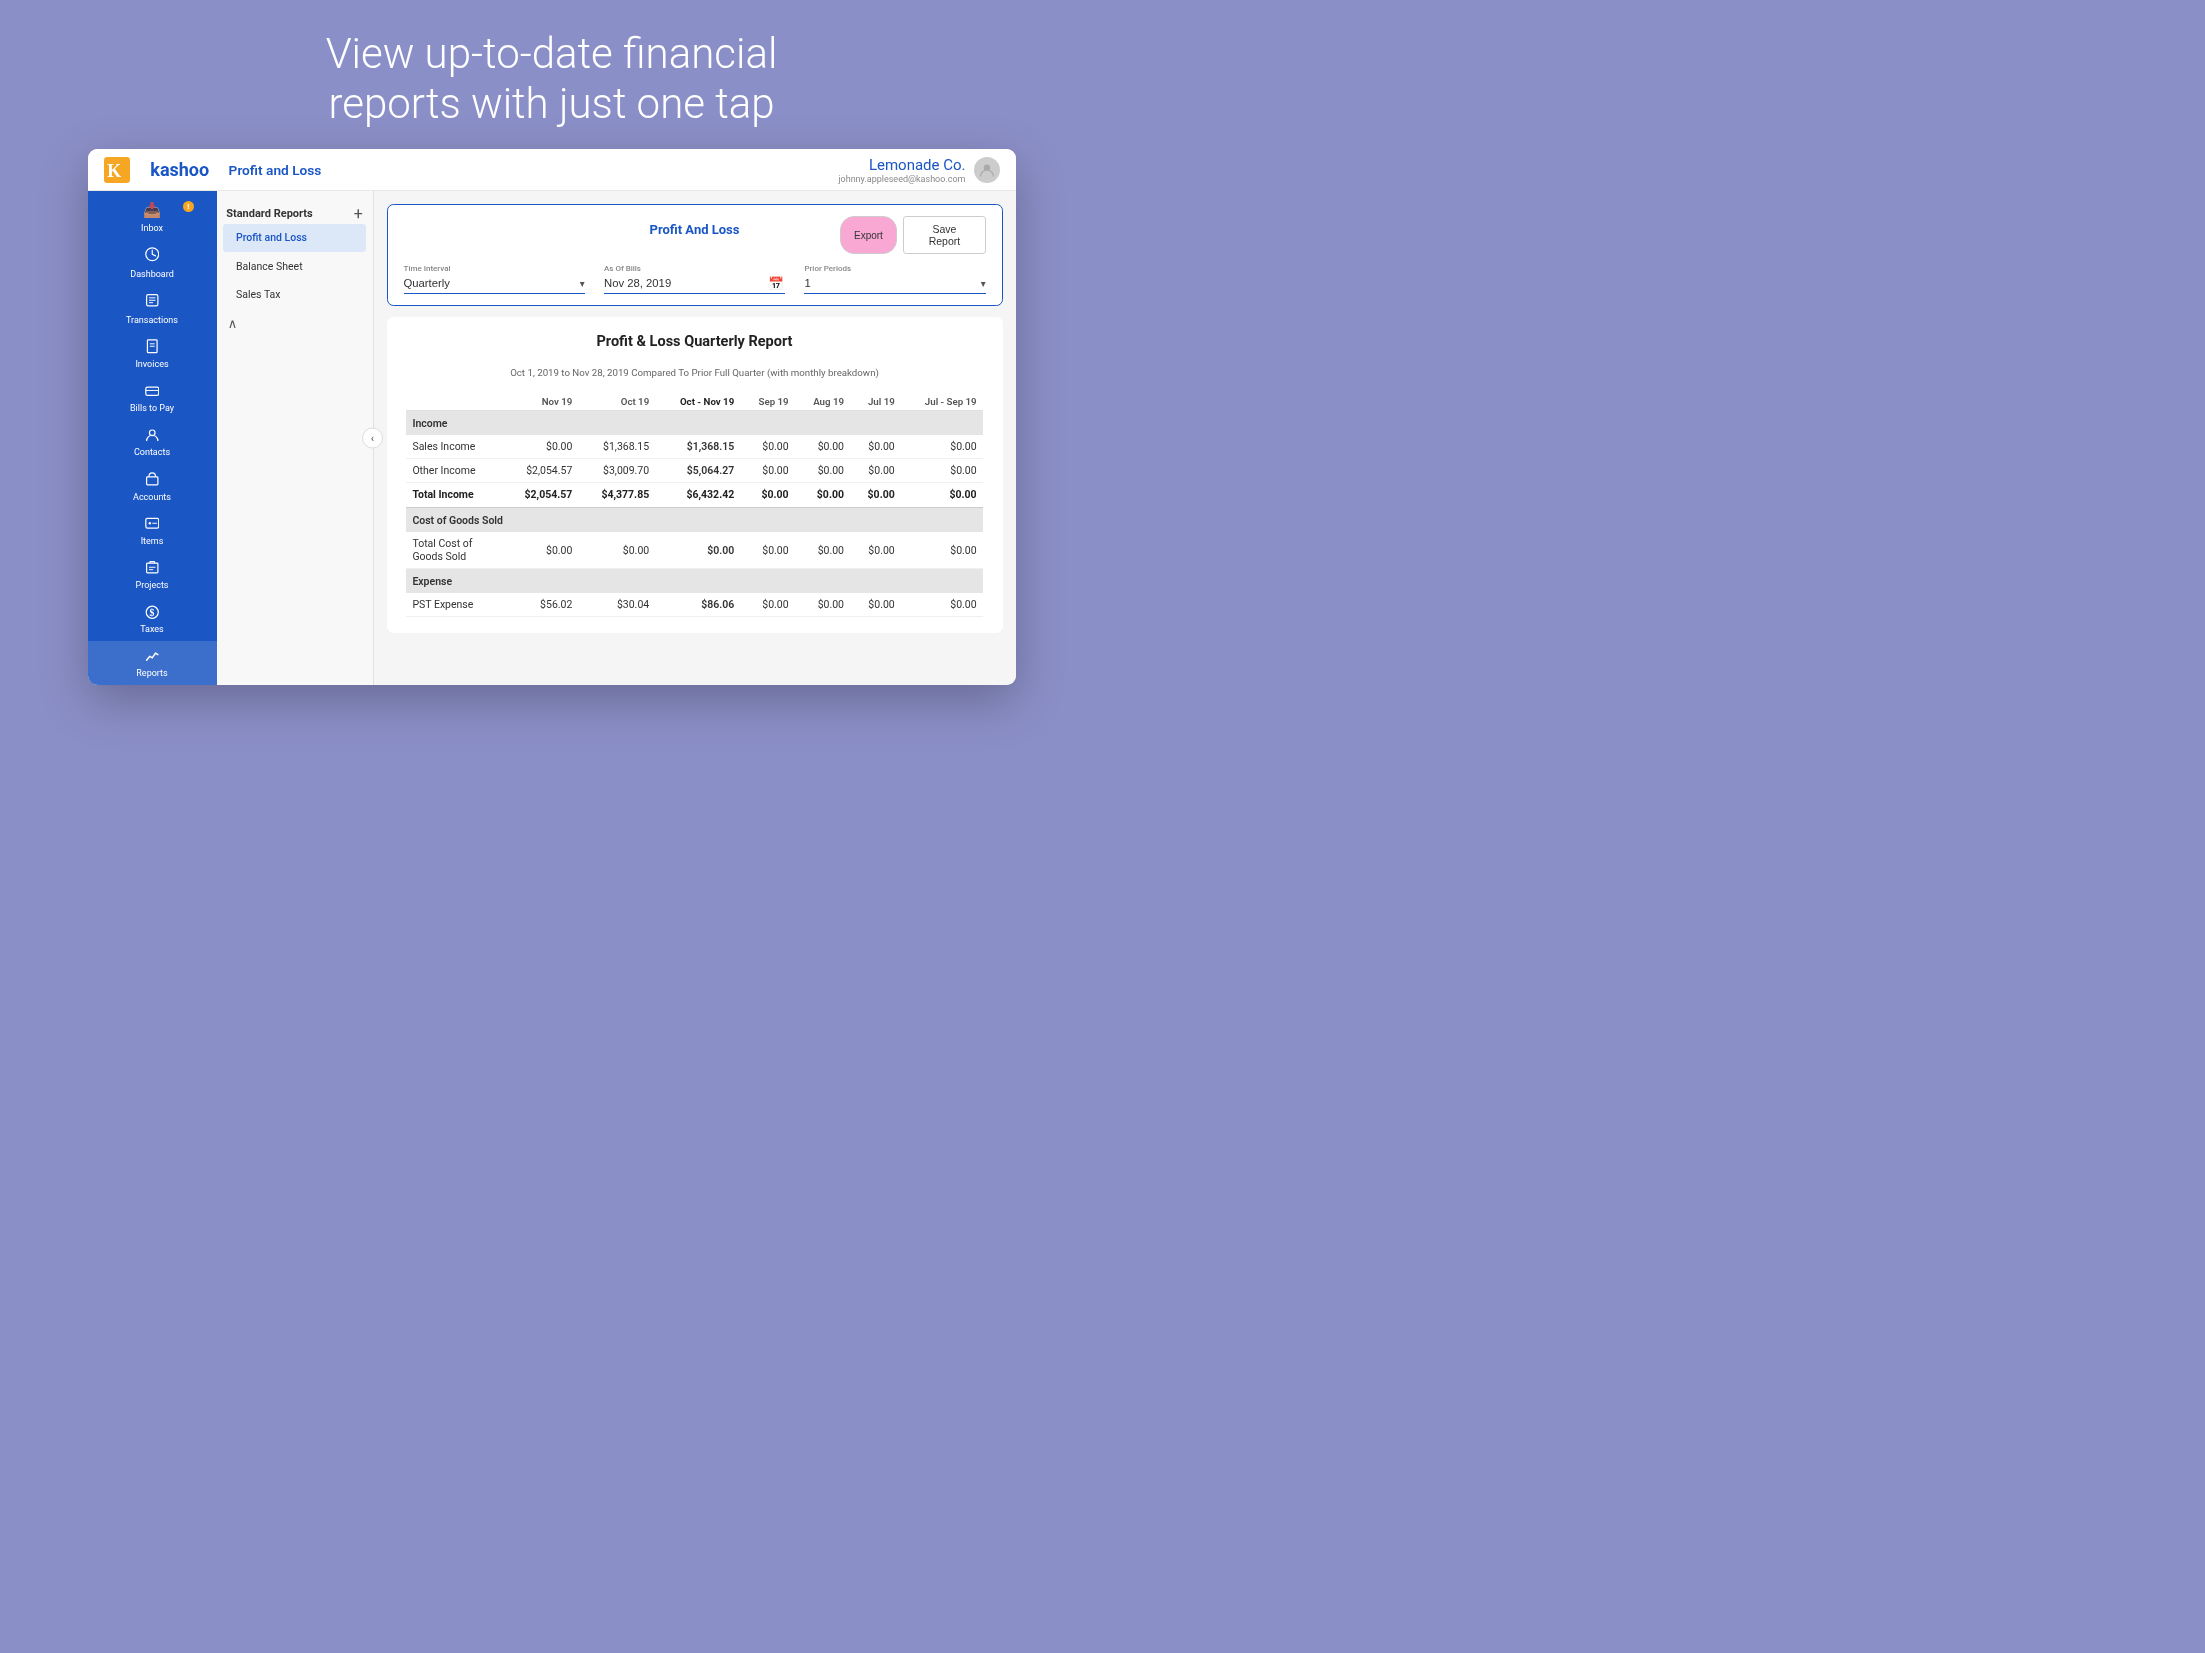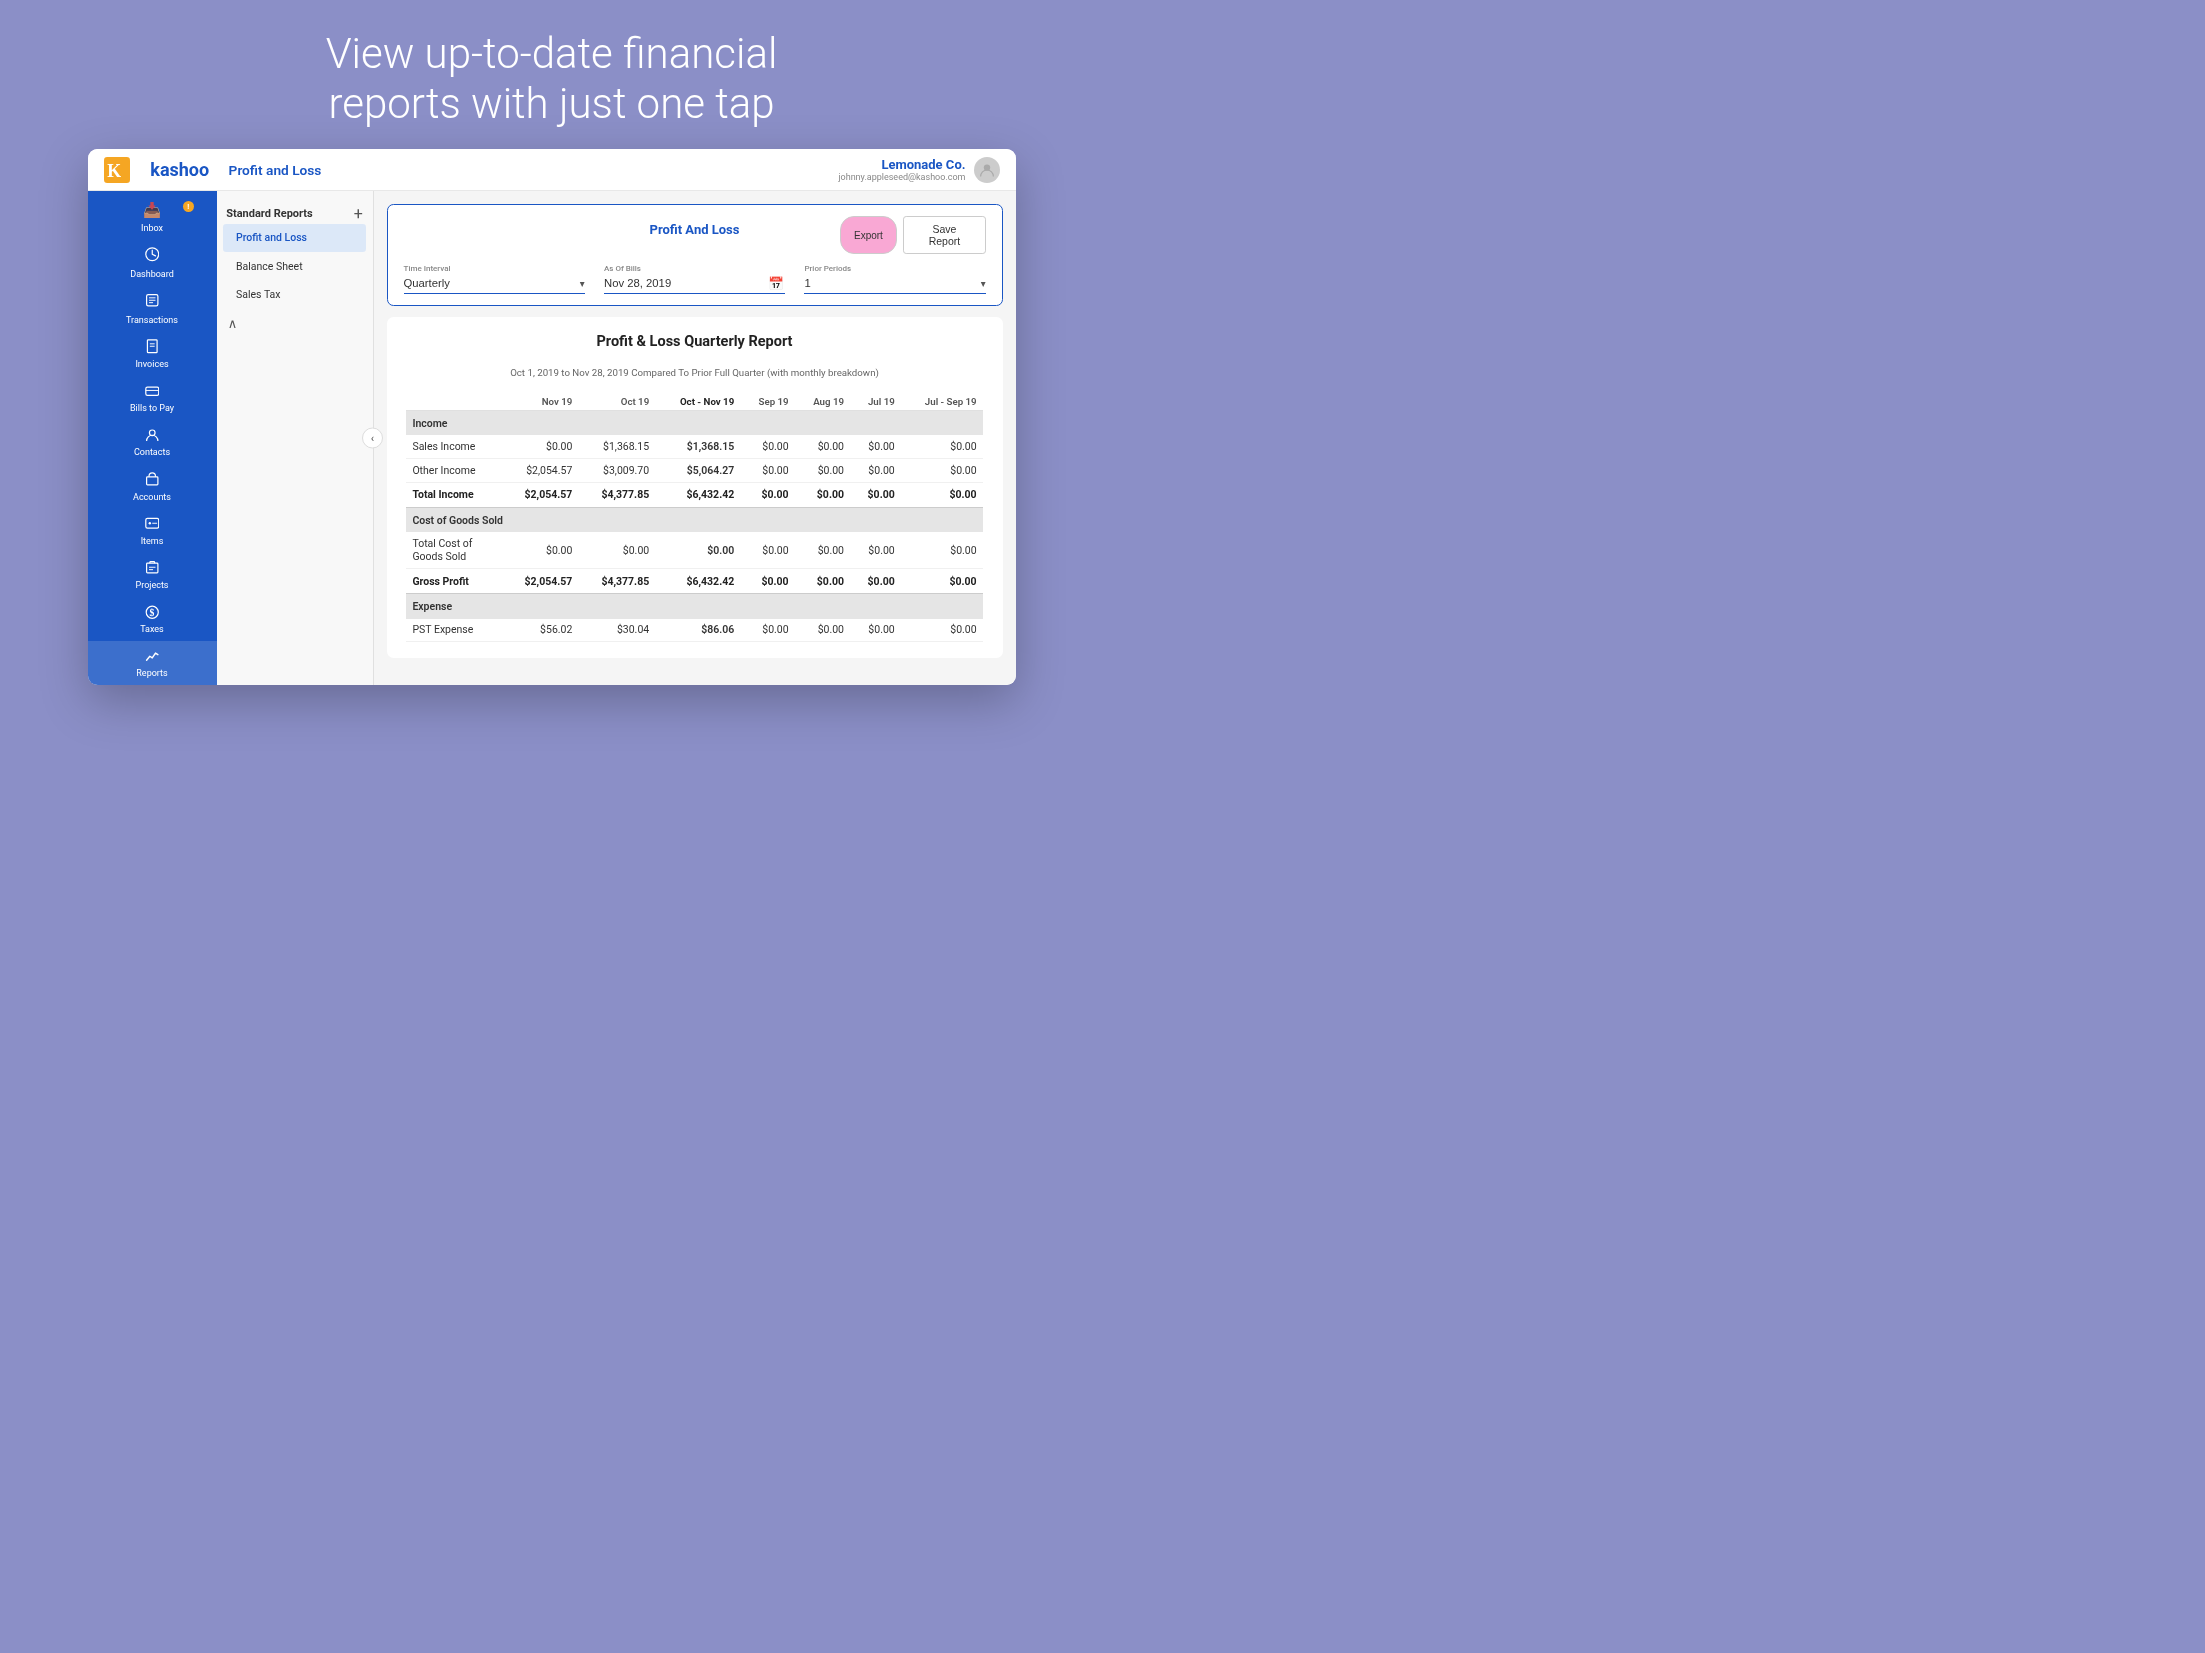--- a/index.html
+++ b/index.html
@@ -54,22 +54,22 @@
     .header-right {
       margin-left: auto;
       display: flex;
       align-items: center;
       gap: 8px;
     }
     .header-company {
       text-align: right;
     }
     .header-company-name {
-      font-size: 13px;
-      font-weight: 700;
+      font-size: 15px;
+      font-weight: 400;
       color: #1a56c4;
     }
     .header-company-email {
       font-size: 9px;
       color: #888;
     }
     .avatar-circle {
       width: 26px;
       height: 26px;
       border-radius: 50%;
@@ -584,30 +584,20 @@
             <tr class="data-row">
               <td>Total Cost of<br>Goods Sold</td>
               <td>$0.00</td>
               <td>$0.00</td>
               <td style="font-weight:600;">$0.00</td>
               <td>$0.00</td>
               <td>$0.00</td>
               <td>$0.00</td>
               <td>$0.00</td>
             </tr>
-            <tr class="total-row">
-              <td>Gross Profit</td>
-              <td>$2,054.57</td>
-              <td>$4,377.85</td>
-              <td>$6,432.42</td>
-              <td>$0.00</td>
-              <td>$0.00</td>
-              <td>$0.00</td>
-              <td>$0.00</td>
-            </tr>
 
             <tr class="section-header">
               <td colspan="8">Expense</td>
             </tr>
             <tr class="data-row">
               <td>PST Expense</td>
               <td>$56.02</td>
               <td>$30.04</td>
               <td style="font-weight:600;">$86.06</td>
               <td>$0.00</td>

